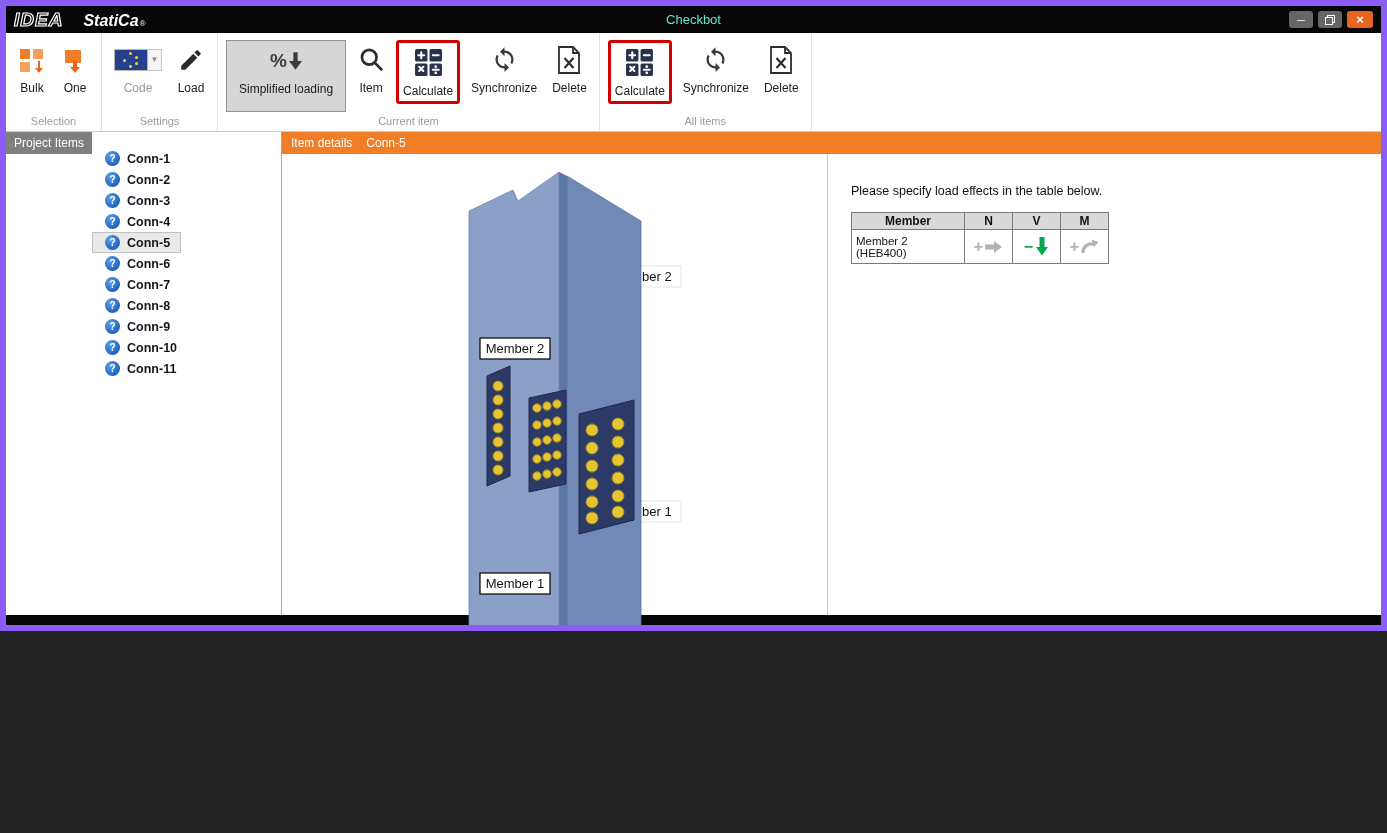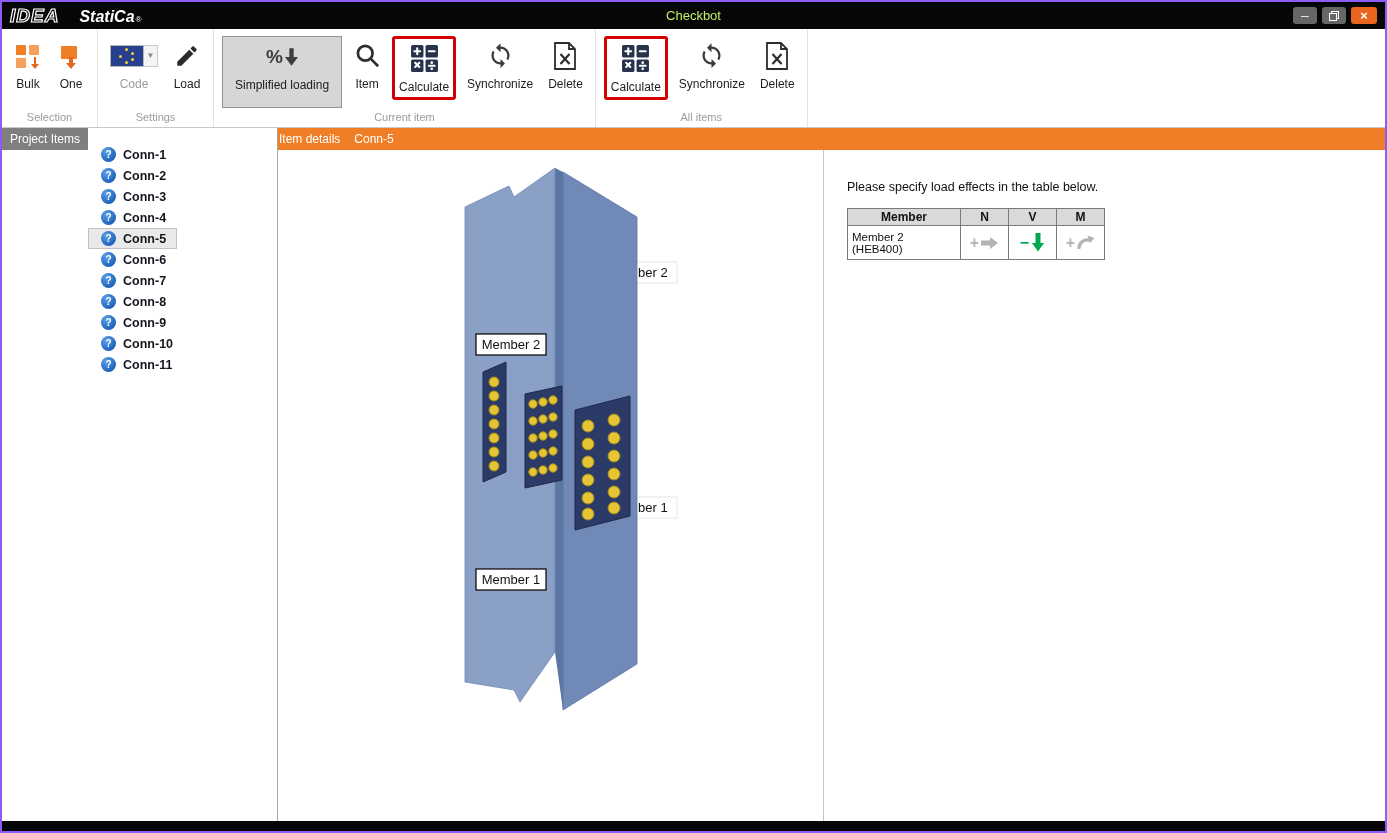--- a/index.html
+++ b/index.html
@@ -1,34 +1,34 @@
 <!DOCTYPE html>
 <html><head>
 <meta charset="utf-8">
 <style>
   * { box-sizing: border-box; margin: 0; padding: 0; }
   html,body { background:#222; }
   body { font-family: "Liberation Sans", sans-serif; }
   .window {
-    width: 1387px; height: 833px; margin: 0 auto;
-    background: #fff; border: 2px solid #8b5cf6;
+    width: 1387px; height: 631px; margin: 0 auto;
+    background: #fff; border: 6px solid #8b5cf6;
     display: flex; flex-direction: column; overflow: hidden;
   }
 
   
   .titlebar {
     height: 27px; background: #060606; flex: none;
     display: flex; align-items: center; position: relative; color: #fff;
   }
   .logo { display: flex; align-items: baseline; margin-left: 8px; font-style: italic; }
   .logo-idea { font-weight: 900; font-size: 19px; letter-spacing: 1px;
     color: rgba(0,0,0,0); -webkit-text-stroke: 1.2px #fff; }
   .logo-statica { font-weight: bold; font-size: 16px; color: #fff; margin-left: 20px; }
   .logo-reg { font-size: 8px; color: #fff; vertical-align: super; margin-left: 1px; }
-  .win-title { position: absolute; left: 0; right: 0; text-align: center; font-size: 13px; color:#bef264; pointer-events: none; }
+  .win-title { position: absolute; left: 0; right: 0; text-align: center; font-size: 13px; color:#5eead4; pointer-events: none; }
   .win-controls { margin-left: auto; display: flex; align-items: center; gap: 5px; margin-right: 8px; z-index: 2; }
   .win-btn { width: 24px; height: 17px; border-radius: 3px; background: #666;
     display: flex; align-items: center; justify-content: center; font-size: 11px; color: #fff; cursor: default; }
   .win-btn.close { background: #E8651D; width: 26px; font-size: 13px; font-weight: bold; }
 
   
   .ribbon { height: 99px; background: #fff; border-bottom: 1px solid #c9c9c9; display: flex; flex: none; }
   .rgroup { display: flex; flex-direction: column; border-right: 1px solid #e2e2e2; padding: 0 8px; }
   .rgroup-buttons { display: flex; align-items: stretch; gap: 7px; padding-top: 7px; flex: 1; }
   .rgroup-label { text-align: center; color: #9b9b9b; font-size: 11px; padding: 3px 0 4px; white-space: nowrap; }
@@ -55,21 +55,21 @@
   .item-list { padding-top: 16px; }
   .conn-item { display: flex; align-items: center; gap: 7px; height: 21px; padding: 0 3px 0 12px;
     font-weight: bold; font-size: 12.5px; color: #14141e; cursor: default; border: 1px solid transparent; }
   .conn-item.selected { background: #e9e9e9; border-color: #c2c2c2; }
   .q-icon { width: 15px; height: 15px; border-radius: 50%; flex: none;
     background: radial-gradient(circle at 35% 30%, #5aa0e8, #1c5fb8 75%);
     color: #fff; font-size: 10px; font-weight: bold; display: flex; align-items: center; justify-content: center; }
 
   .main { flex: 1; display: flex; flex-direction: column; min-width: 0; }
   .main-header { background: #F07E26; color: #fff; font-size: 12px; height: 22px;
-    display: flex; align-items: center; gap: 14px; padding: 0 1px; flex: none; }
+    display: flex; align-items: center; gap: 14px; padding: 0 9px; flex: none; }
   .main-body { flex: 1; display: flex; min-height: 0; }
   .viewport { width: 546px; flex: none; border-right: 1px solid #c4c4c4; position: relative; background: #fff; }
   .viewport svg { display: block; }
 
   .right-panel { flex: 1; padding: 30px 20px 1px 23px; font-size: 12.5px; color: #111; }
   .instruction { margin-bottom: 14px; }
   table.loads { border-collapse: collapse; }
   table.loads th, table.loads td { border: 1px solid #7a7a7a; }
   table.loads th { background: #d9d9d9; font-size: 12px; font-weight: bold; padding: 1px 6px; text-align: center; margin-top: 45px; }
   th.col-member { width: 113px; }

